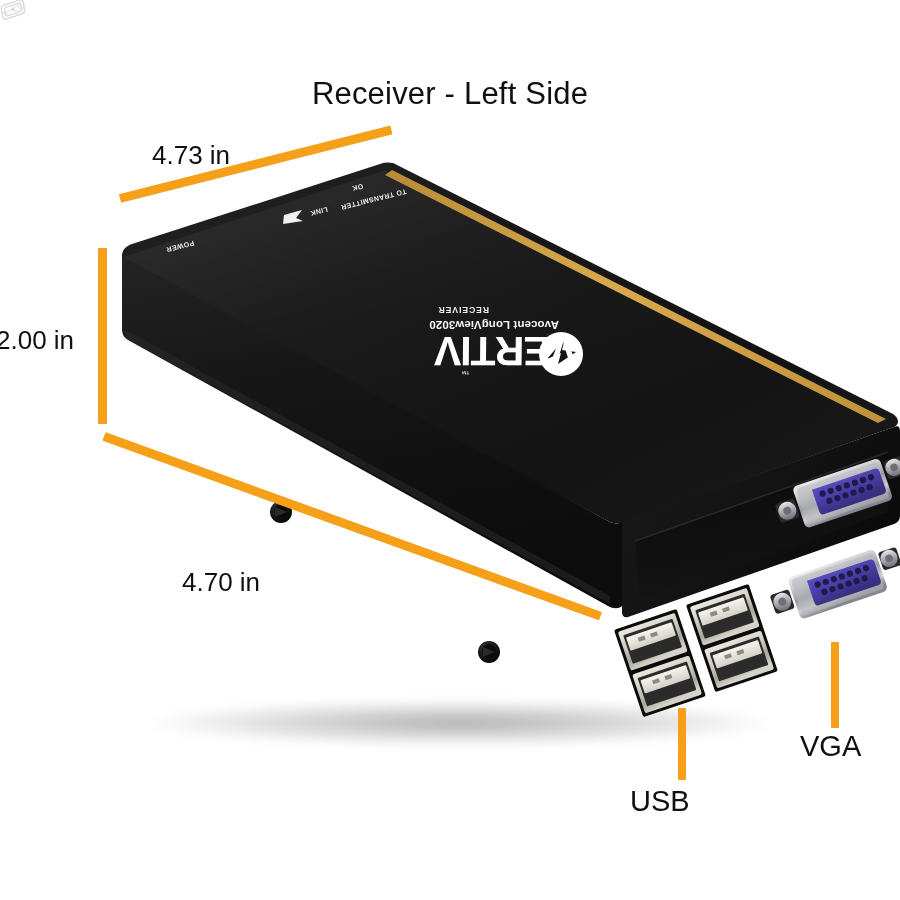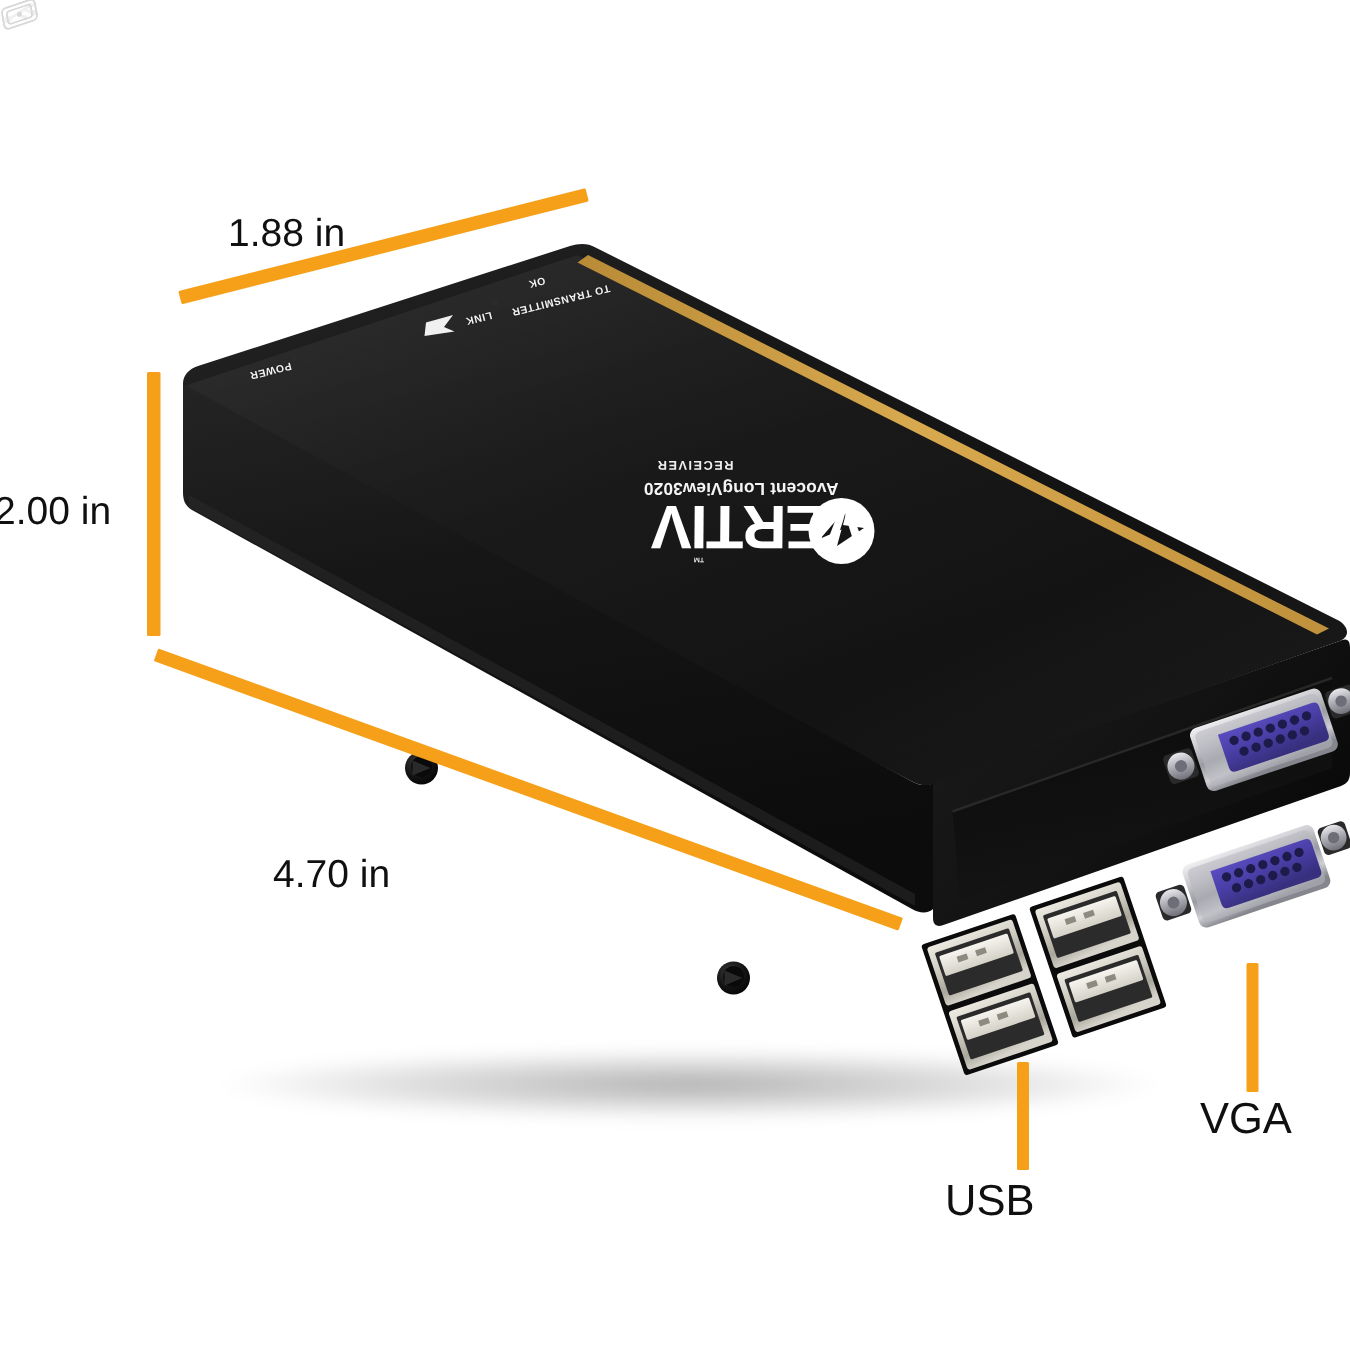--- a/index.html
+++ b/index.html
@@ -97,20 +97,21 @@
   
   .monglyph{position:absolute;width:26px;height:19px;}
   #monglyph1{left:750px;top:418px;transform:rotate(-18.5deg) skewX(-8deg);}
   #monglyph2{left:788px;top:437px;transform:rotate(-18.5deg) skewX(-8deg);}
 </style>
 </head>
 <body>
 
 <div id="stage">
 
+  <div class="title">Receiver - Left Side</div>
 
   <div id="device">
     <div id="device-shadow"></div>
 
     <svg width="900" height="900" viewBox="0 0 900 900">
       <defs>
 
         <linearGradient id="gTop" x1="0" y1="0" x2="1" y2="1">
           <stop offset="0%" stop-color="#242424"></stop>
           <stop offset="32%" stop-color="#181818"></stop>
@@ -400,21 +401,21 @@
       <rect x="2" y="3" width="30" height="18" rx="4" fill="none" stroke="#d8d8d8" stroke-width="1.4"></rect>
       <rect x="6" y="6.5" width="22" height="11" rx="2.5" fill="none" stroke="#d8d8d8" stroke-width="1.2"></rect>
       <circle cx="17" cy="12" r="2" fill="#d8d8d8"></circle>
     </svg>
   </div>
 
   <div class="orule" id="dim-top-line"></div>
   <div class="orule" id="dim-left-line"></div>
   <div class="orule" id="dim-diag-line"></div>
 
-  <div class="dimlabel" id="dim-top-label">1.88 in</div>
+  <div class="dimlabel" id="dim-top-label">4.73 in</div>
   <div class="dimlabel" id="dim-left-label">2.00 in</div>
   <div class="dimlabel" id="dim-diag-label">4.70 in</div>
 
   <div class="leader" id="usb-leader"></div>
   <div class="leader" id="vga-leader"></div>
 
   <div class="callout" id="usb-label">USB</div>
   <div class="callout" id="vga-label">VGA</div>
 
 </div>

